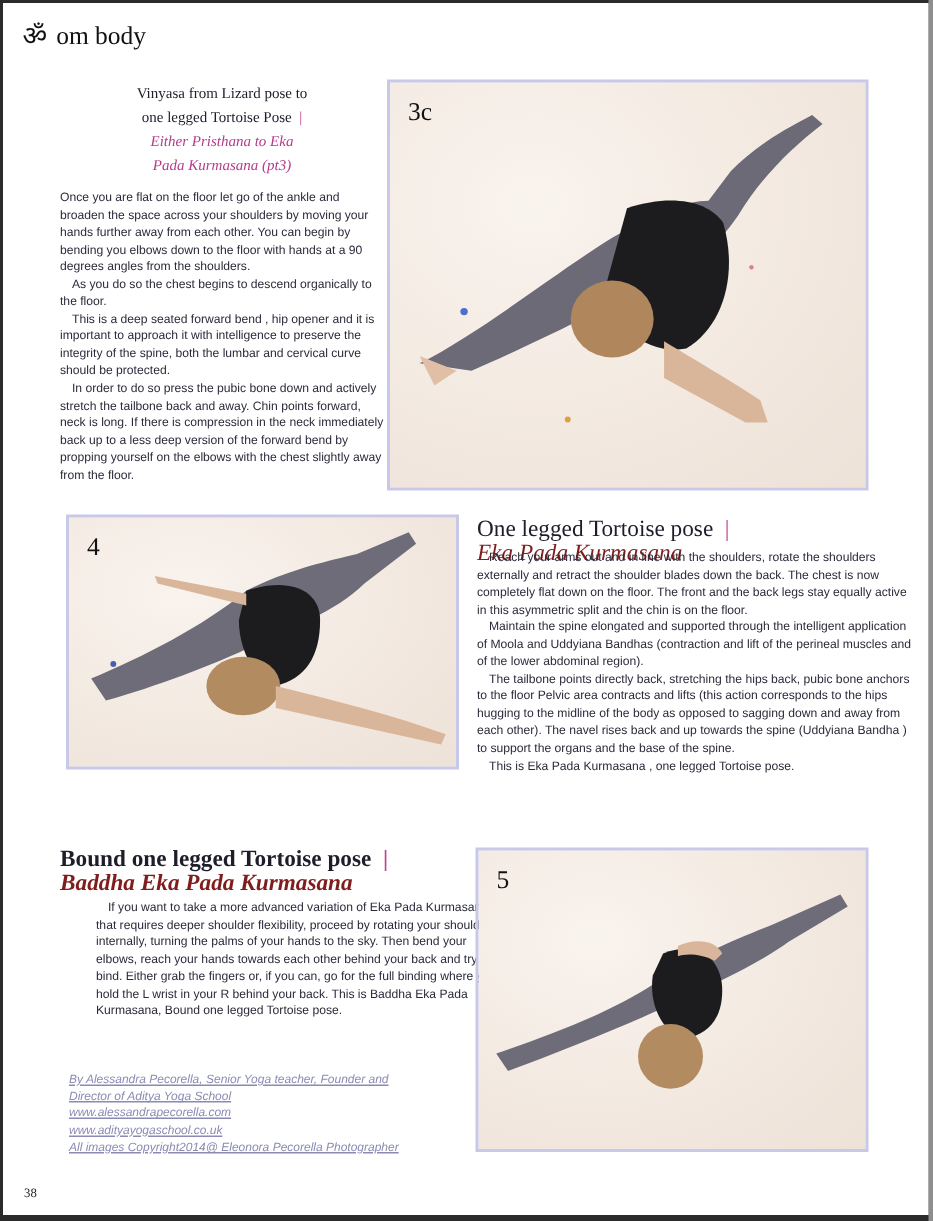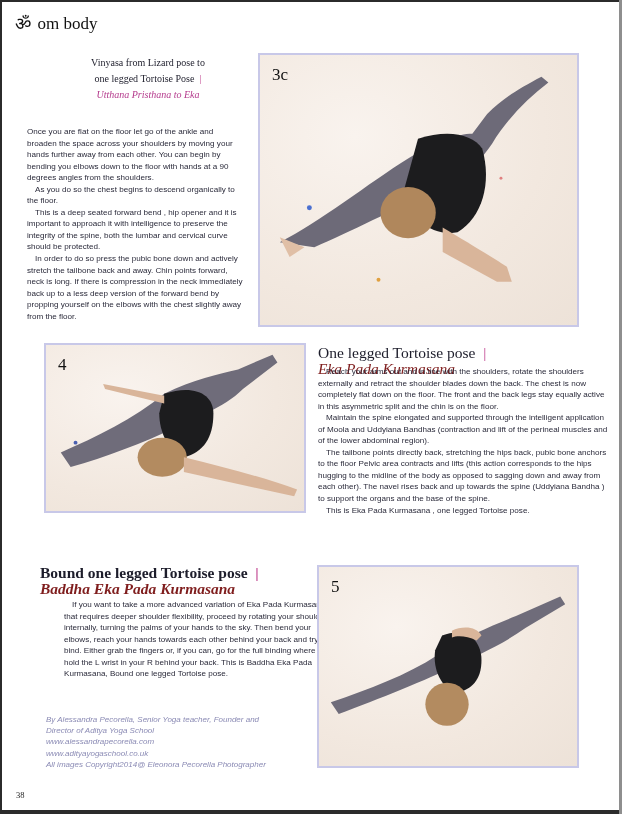--- a/index.html
+++ b/index.html
@@ -43,21 +43,21 @@
   }
   .photo .label {
     position:absolute; left:12px; top:10px; font-family:"Liberation Serif", serif;
     font-size:17px; color:#111;
   }
   .photo svg { position:absolute; left:0; top:0; width:100%; height:100%; }
   .byline {
     position:absolute; left:44px; top:712px; font-family:"Liberation Sans", sans-serif;
     font-style:italic; font-size:8px; line-height:11.2px; color:#8a8ab4;
   }
-  .byline div { white-space:nowrap; }
+  .byline div { white-space:nowrap;text-decoration:underline; }
   .page-num {
     position:absolute; left:14px; top:788px; font-family:"Liberation Serif", serif;
     font-size:8.5px; color:#222;
   }
 </style>
 </head>
 <body>
 
 <div class="right-strip"></div>
 
@@ -66,24 +66,25 @@
   <div class="header">
     <span class="om">ॐ</span>
     <span>om body</span>
   </div>
 
   <div class="title-block">
     <div>Vinyasa from Lizard pose to</div>
     <div>
       <span>one legged Tortoise Pose</span>&nbsp;&nbsp;<span class="pipe">|</span>
     </div>
-    <div class="sub">Utthana Pristhana to Eka</div>
+    <div class="sub">Either Pristhana to Eka</div>
+    <div class="sub">Pada Kurmasana (pt3)</div>
   </div>
 
-  <div class="body-text" style="left:25px; top:124px; width:218px;">
+  <div class="body-text" style="left:38px; top:124px; width:218px;">
     <p class="first">Once you are flat on the floor let go of the ankle and broaden the space across your shoulders by moving your hands further away from each other. You can begin by bending you elbows down to the floor with hands at a 90 degrees angles from the shoulders.</p>
     <p>As you do so the chest begins to descend organically to the floor.</p>
     <p>This is a deep seated forward bend , hip opener and it is important to approach it with intelligence to preserve the integrity of the spine, both the lumbar and cervical curve should be protected.</p>
     <p>In order to do so press the pubic bone down and actively stretch the tailbone back and away. Chin points forward, neck is long. If there is compression in the neck immediately back up to a less deep version of the forward bend by propping yourself on the elbows with the chest slightly away from the floor.</p>
   </div>
 
   <div class="photo" style="left:256px; top:51px; width:321px; height:274px;">
     <svg viewBox="0 0 321 274" preserveAspectRatio="none">
       <path d="M20 190 C60 170 110 130 150 105 C180 88 200 80 215 80 L230 60 C245 45 260 35 285 22 L292 28 C270 45 250 65 235 90 C215 120 190 130 170 140 C140 155 90 180 55 195 Z" fill="#6d6a78"></path>
       <path d="M160 85 C190 75 215 80 225 95 C235 130 225 165 200 180 C175 185 150 165 145 140 Z" fill="#1c1c1e"></path>

